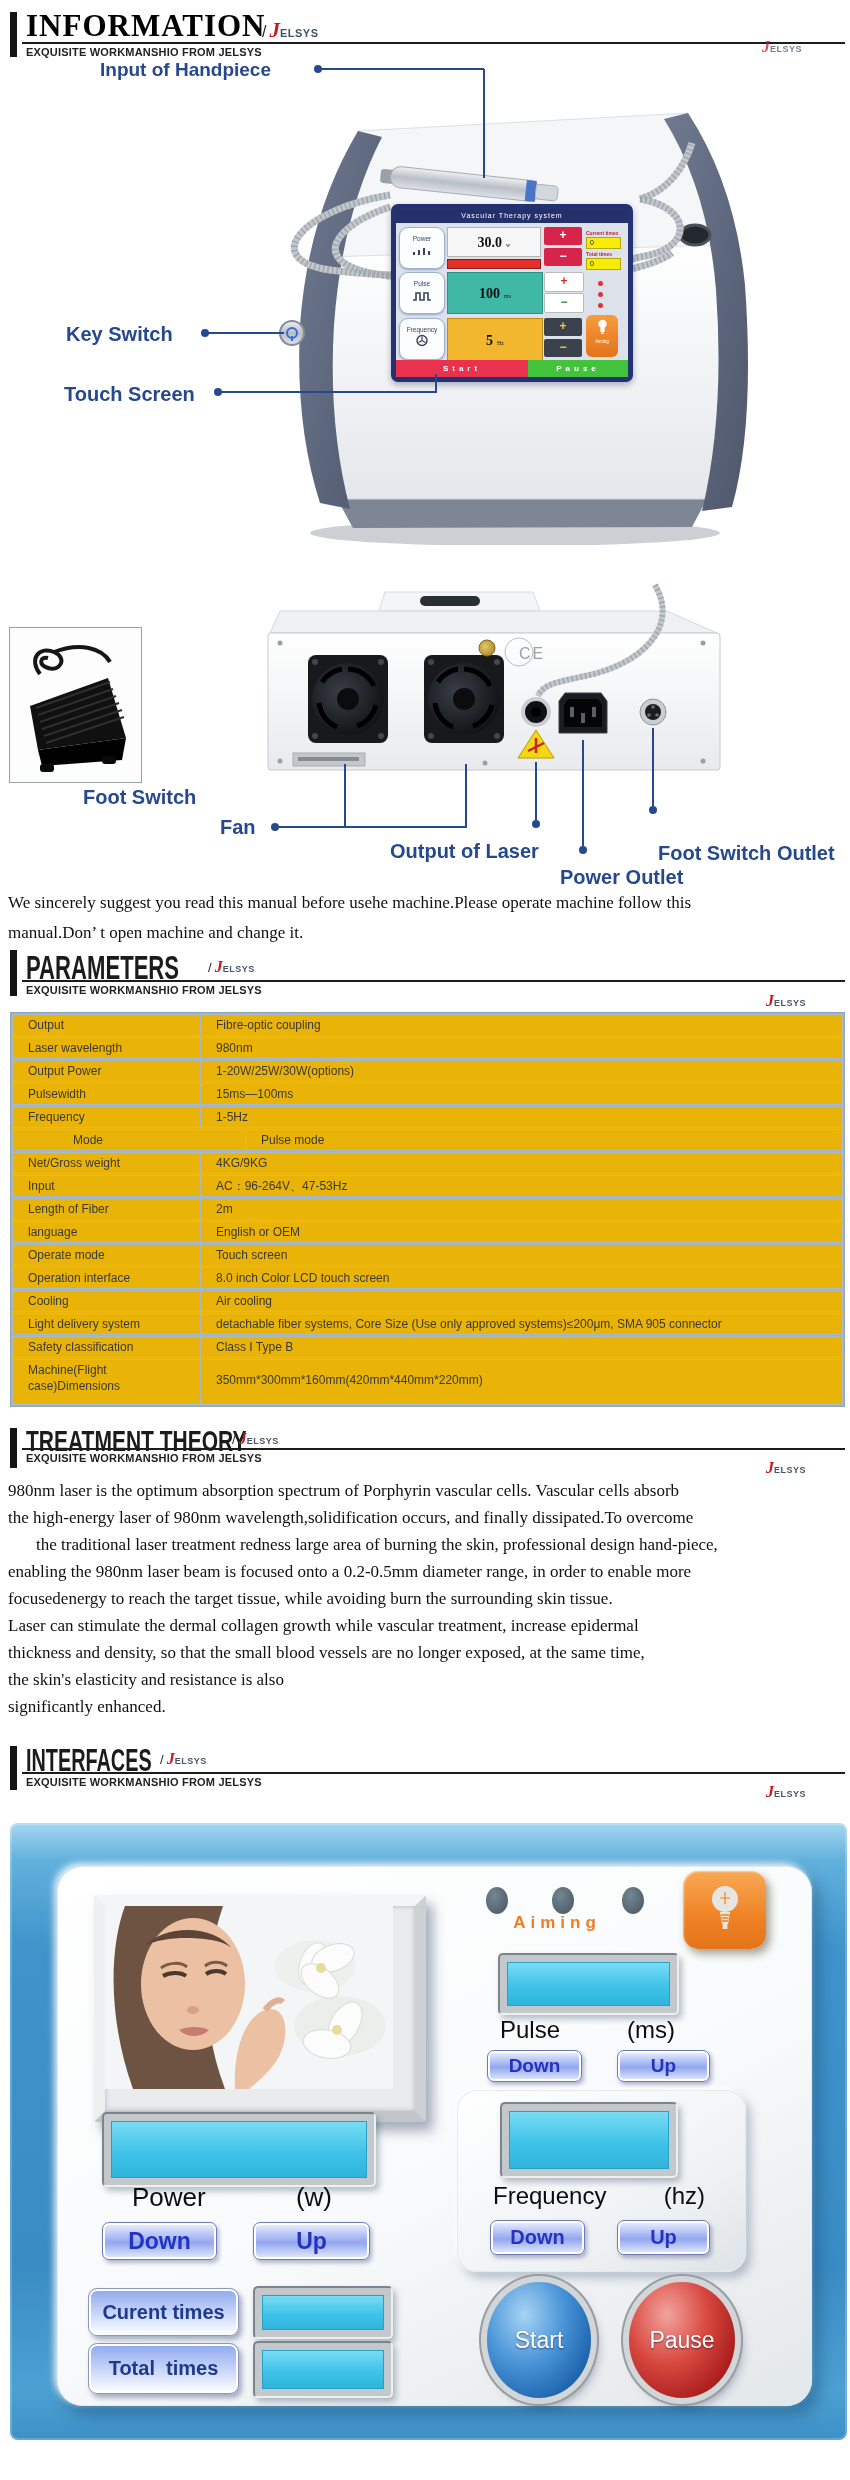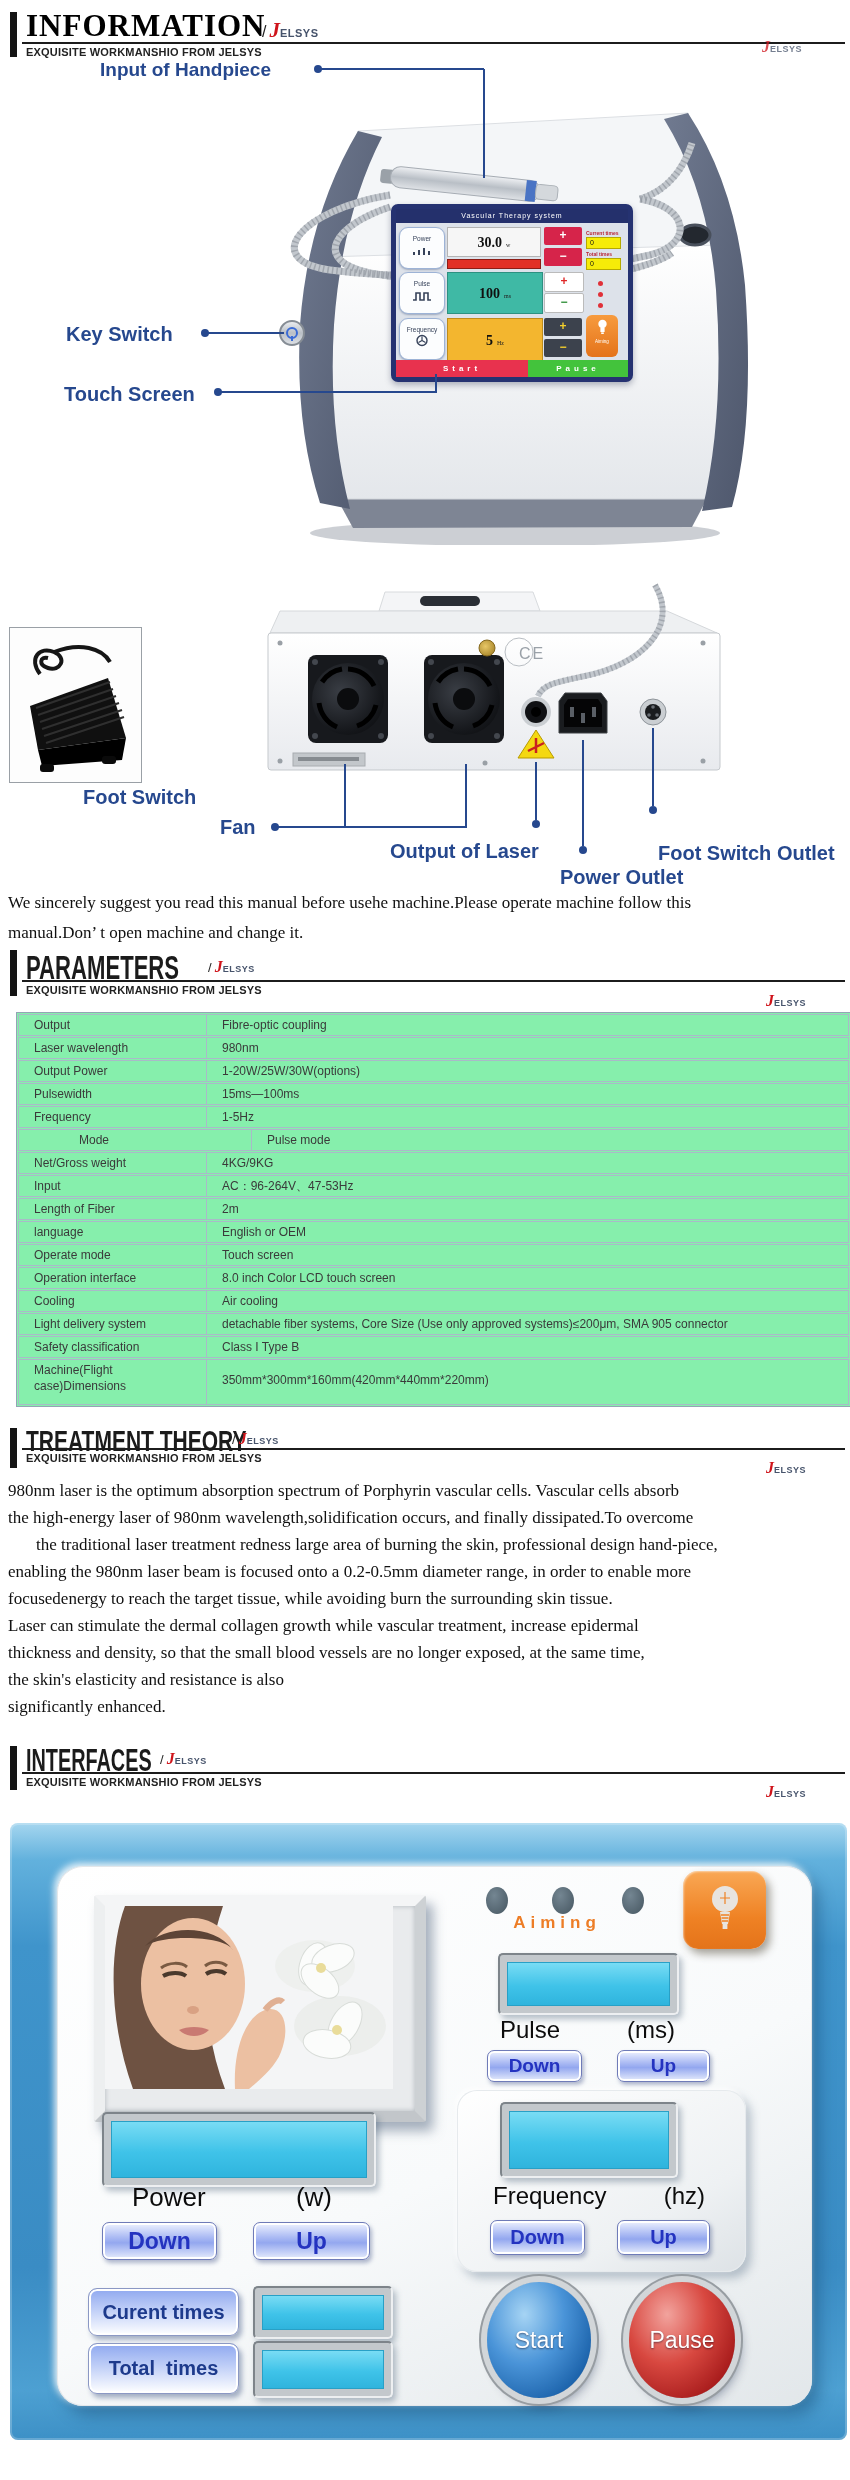--- a/index.html
+++ b/index.html
@@ -26,21 +26,21 @@
   
   .callout{position:absolute;color:#26488e;font:600 20px/1.1 "Liberation Sans",sans-serif;white-space:nowrap;}
   .dot{position:absolute;width:8px;height:8px;border-radius:50%;background:#26488e;}
   .lh{position:absolute;height:2px;background:#26488e;}
   .lv{position:absolute;width:2px;background:#26488e;}
 
   
   .serifline{position:absolute;font-family:"Liberation Serif",serif;font-size:17px;color:#101010;white-space:nowrap;}
 
   
-  .ptable{position:absolute;left:16px;top:1012px;width:833px;border:1px solid #93a5b4;background:#86efac;}
+  .ptable{position:absolute;left:10px;top:1012px;width:833px;border:1px solid #93a5b4;background:#eab308;}
   .trow{display:flex;border:1px solid #a9bac8;margin:1px;height:20px;}
   .trow.tall{height:44px;}
   .tlabel{width:168px;border-right:1px solid #a9bac8;padding:3px 4px 0 15px;
           font-size:12px;color:#3a3a3a;line-height:1.3;}
   .tlabel.indent{padding-left:60px;}
   .tvalue{flex:1;padding:3px 4px 0 15px;font-size:12px;color:#3a3a3a;line-height:1.3;}
 
   
   #mini-screen{position:absolute;left:391px;top:204px;width:232px;height:168px;
      border:5px solid #253271;border-radius:7px;background:#dde2ea;box-shadow:0 3px 6px rgba(40,50,80,.35);}

